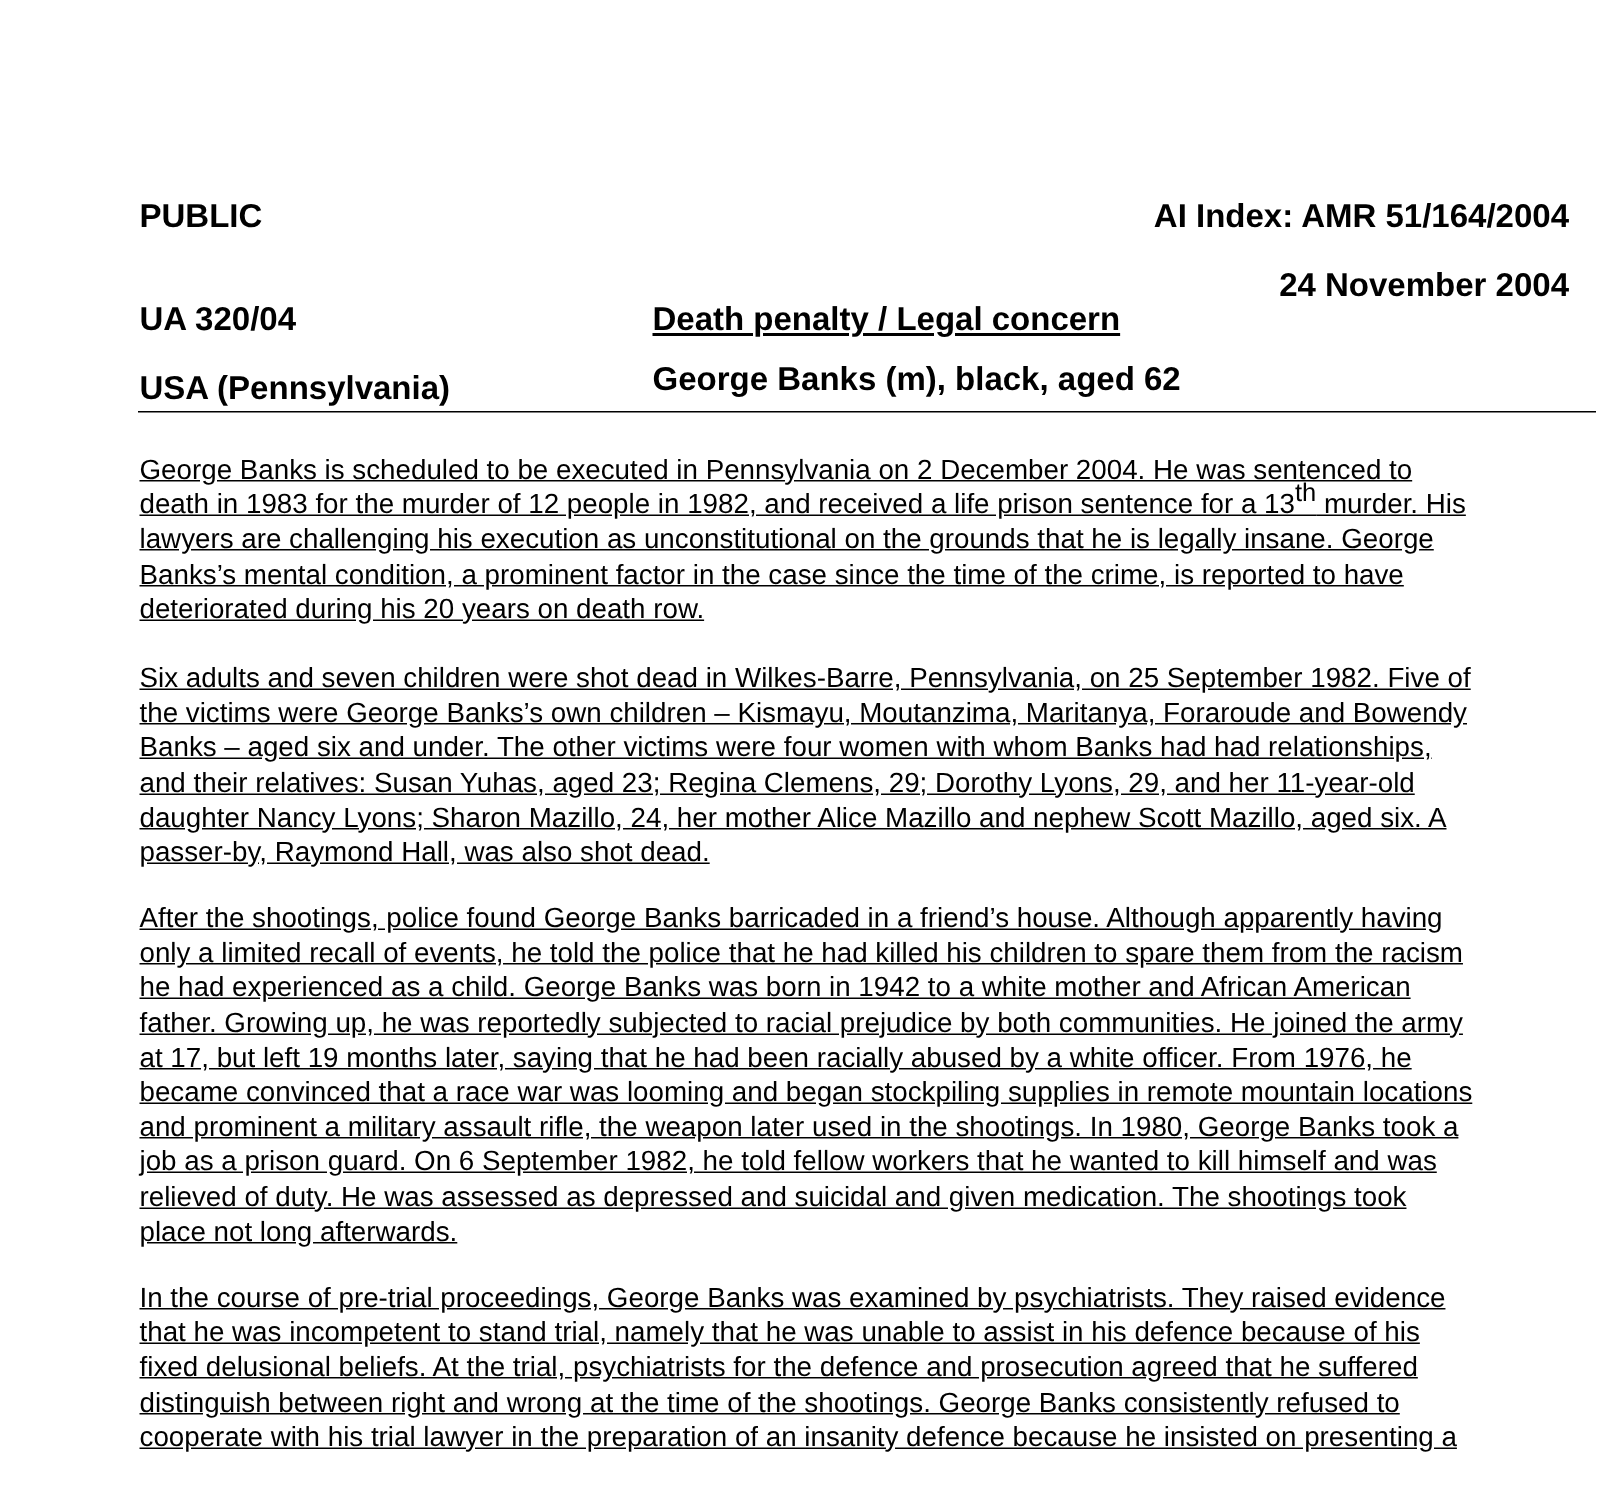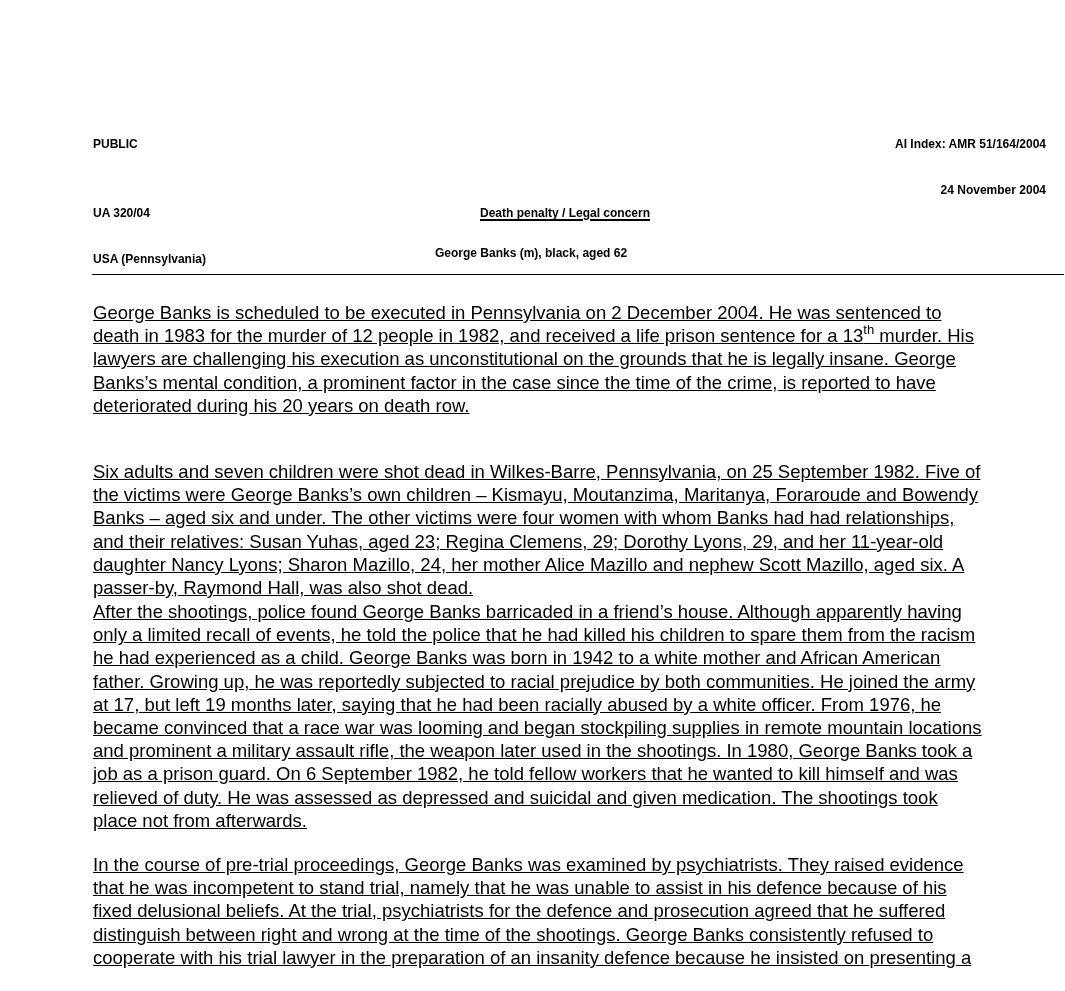--- a/index.html
+++ b/index.html
@@ -1,33 +1,33 @@
 <!DOCTYPE html>
 <html><head>
 <meta charset="utf-8">
 <style>
   html, body { margin: 0; padding: 0; background: #ffffff; }
   body { width: 1065px; height: 991px; overflow: hidden; position: relative; font-family: "Liberation Sans", sans-serif; color: #000; }
   .page { position: absolute; left: 0; top: 0; width: 1065px; height: 991px; background: #fff; }
-  .hdr { position: absolute; font-weight: bold; font-size: 12px; line-height: 22px; white-space: nowrap; }
+  .hdr { position: absolute; font-weight: bold; font-size: 22px; line-height: 22px; white-space: nowrap; }
   .public { left: 93px; top: 133px; }
   .ai-index { right: 19px; top: 133px; text-align: left; }
   .date { right: 19px; top: 179px; text-align: right; }
   .ua { left: 93px; top: 202px; }
-  .subject { left: 435px; top: 202px; text-decoration: underline; text-underline-offset: 2px; text-decoration-thickness: 2px; margin-left: 45px; }
+  .subject { left: 435px; top: 202px; text-decoration: underline; text-underline-offset: 2px; text-decoration-thickness: 2px; }
   .country { left: 93px; top: 248px; }
   .person { left: 435px; top: 242px; }
   .rule { position: absolute; left: 92px; top: 274px; width: 972px; height: 0; border-top: 1.5px solid #000; }
   .body { position: absolute; left: 93px; width: 970px; font-size: 18.5px; line-height: 23.2px; text-decoration: underline; }
   .body .ln { display: block; white-space: nowrap; }
   .p1 { top: 301px; }
-  .p2 { top: 460px; }
+  .p2 { top: 440px; }
   .p3 { top: 600px; }
   .p4 { top: 853px; }
-  sup { font-size: 13px; line-height: 0; vertical-align: super; position: relative; top: -1px; }
+  sup { font-size: 17px; line-height: 0; vertical-align: super; position: relative; top: -1px; }
 </style>
 </head>
 <body>
 
 <div class="page">
 
   <div class="hdr public">PUBLIC</div>
   <div class="hdr ai-index">AI Index: AMR 51/164/2004</div>
   <div class="hdr date">24 November 2004</div>
   <div class="hdr ua">UA 320/04</div>
@@ -56,21 +56,21 @@
   <div class="body p3">
     <span class="ln">After the shootings, police found George Banks barricaded in a friend’s house. Although apparently having</span>
     <span class="ln">only a limited recall of events, he told the police that he had killed his children to spare them from the racism</span>
     <span class="ln">he had experienced as a child. George Banks was born in 1942 to a white mother and African American</span>
     <span class="ln">father. Growing up, he was reportedly subjected to racial prejudice by both communities. He joined the army</span>
     <span class="ln">at 17, but left 19 months later, saying that he had been racially abused by a white officer. From 1976, he</span>
     <span class="ln">became convinced that a race war was looming and began stockpiling supplies in remote mountain locations</span>
     <span class="ln">and prominent a military assault rifle, the weapon later used in the shootings. In 1980, George Banks took a</span>
     <span class="ln">job as a prison guard. On 6 September 1982, he told fellow workers that he wanted to kill himself and was</span>
     <span class="ln">relieved of duty. He was assessed as depressed and suicidal and given medication. The shootings took</span>
-    <span class="ln">place not from afterwards.</span>
+    <span class="ln">place not long afterwards.</span>
   </div>
 
   <div class="body p4">
     <span class="ln">In the course of pre-trial proceedings, George Banks was examined by psychiatrists. They raised evidence</span>
     <span class="ln">that he was incompetent to stand trial, namely that he was unable to assist in his defence because of his</span>
     <span class="ln">fixed delusional beliefs. At the trial, psychiatrists for the defence and prosecution agreed that he suffered</span>
     <span class="ln">distinguish between right and wrong at the time of the shootings. George Banks consistently refused to</span>
     <span class="ln">cooperate with his trial lawyer in the preparation of an insanity defence because he insisted on presenting a</span>
   </div>
 

